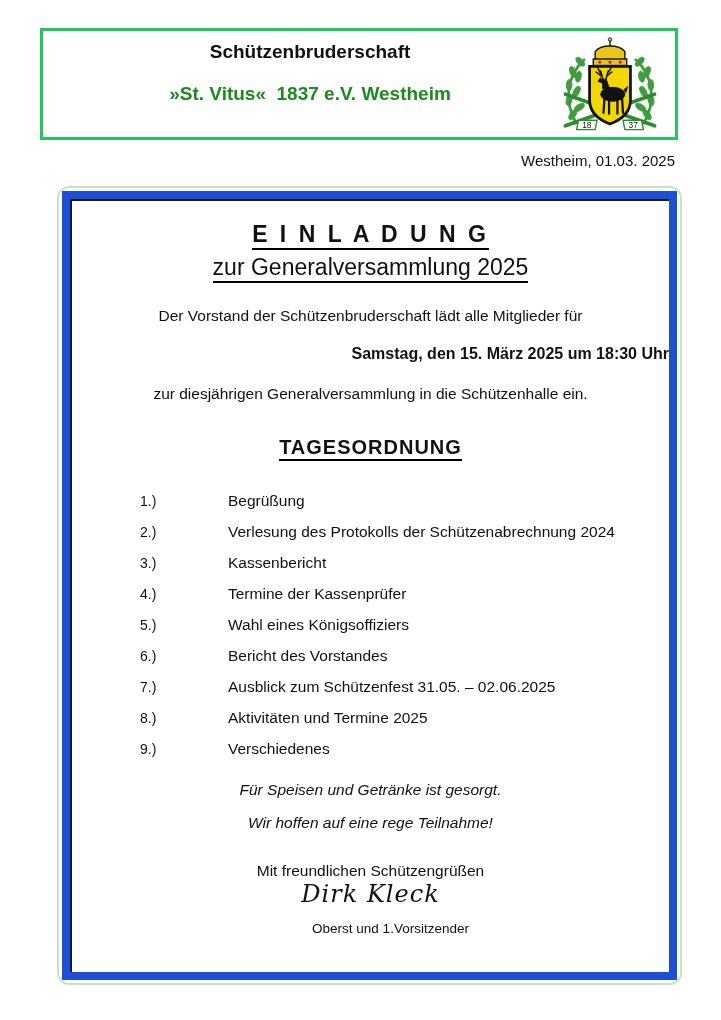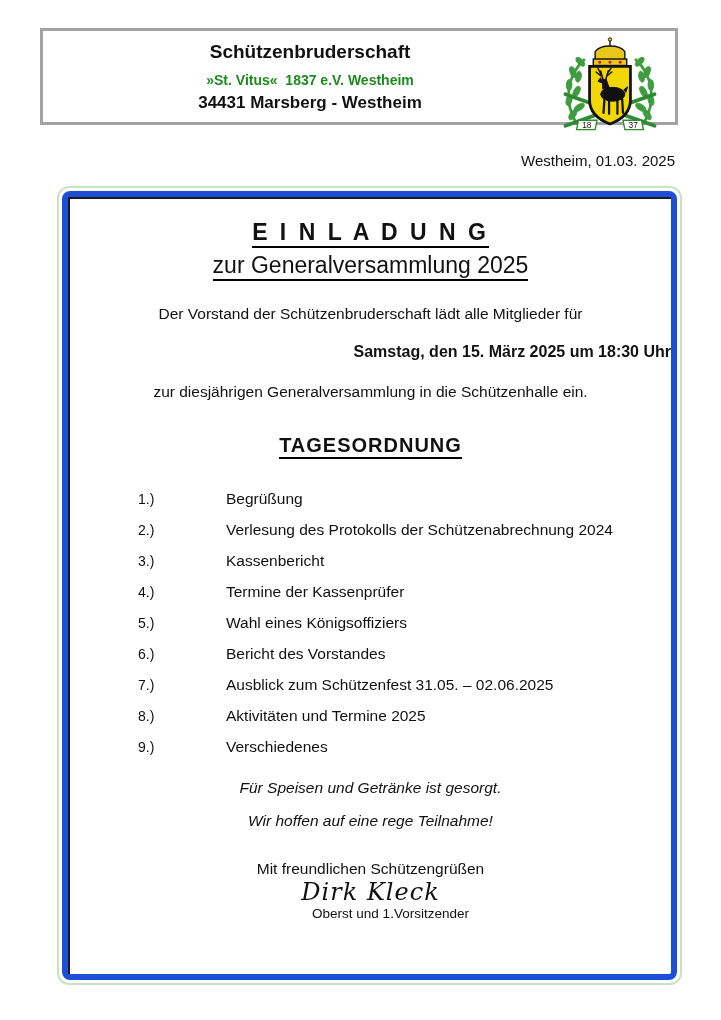--- a/index.html
+++ b/index.html
@@ -2,37 +2,37 @@
 <html><head>
 <meta charset="utf-8">
 <style>
   html,body{margin:0;padding:0;}
   body{
     width:721px;height:1020px;position:relative;background:#ffffff;
     font-family:"Liberation Sans", sans-serif;color:#111;
   }
   
   #header-box{
-    position:absolute;left:40px;top:28px;width:638px;height:97px;
-    border:3px solid #a3a3a3;box-sizing:border-box;background:#fff;
+    position:absolute;left:40px;top:28px;width:638px;height:112px;
+    border:3px solid #22c55e;box-sizing:border-box;background:#fff;
   }
   .hdr-text{position:absolute;left:12px;top:10px;width:510px;text-align:center;}
   .hdr-line1{font-size:19px;font-weight:bold;color:#111;white-space:pre;}
-  .hdr-line2{font-size:14px;font-weight:bold;color:#1d8a1d;margin-top:9px;white-space:pre;}
+  .hdr-line2{font-size:19px;font-weight:bold;color:#1d8a1d;margin-top:20px;white-space:pre;}
   .hdr-line3{font-size:17px;font-weight:bold;color:#111;margin-top:5px;white-space:pre;}
   .crest{position:absolute;right:6px;top:2px;width:118px;height:104px;}
   
   #dateline{position:absolute;right:46px;top:152px;font-size:15px;color:#111;}
   
   #main-frame{
     position:absolute;left:57px;top:186px;width:625px;height:799px;
     border:2px solid #c7e3c3;border-radius:12px;padding:3px;box-sizing:border-box;
   }
   #main-frame-inner{
-    width:100%;height:100%;border:6px solid #1d4ed8;border-radius:8px;box-sizing:border-box;
+    width:100%;height:100%;border:8px solid #1d4ed8;border-radius:0;box-sizing:border-box;
   }
   #content-box{
     width:100%;height:100%;box-sizing:border-box;
     border-top:2px solid #1a1a1a;border-left:2px solid #1a1a1a;
     text-align:center;overflow:hidden;
   }
   .u{border-bottom:2px solid #000;padding-bottom:1px;}
   .title1{margin-top:20px;font-size:23px;font-weight:bold;}
   .title1 .u{letter-spacing:3px;white-space:pre;}
   .title2{margin-top:6px;font-size:23px;font-weight:normal;}
@@ -42,30 +42,29 @@
   .p3{margin-top:22px;}
   .agenda-title{margin-top:33px;font-size:20px;font-weight:bold;letter-spacing:1px;}
   .agenda-list{margin-top:33px;text-align:left;}
   .agenda-row{display:flex;align-items:baseline;margin-bottom:13px;}
   .agenda-num{margin-left:68px;width:56px;font-size:14px;flex:none;}
   .agenda-txt{font-size:15.5px;margin-left:32px;}
   .closing1{margin-top:23px;font-style:italic;font-size:15.5px;}
   .closing2{margin-top:15px;font-style:italic;font-size:15.5px;}
   .regards{margin-top:30px;font-size:15.5px;}
   .signature{font-size:24px;font-style:italic;font-family:"DejaVu Serif", serif;letter-spacing:1px;margin-top:0px;}
-  .sig-title{font-size:13.5px;margin-top:0;padding-left:40px;}
+  .sig-title{font-size:13.5px;margin-top:13px;padding-left:40px;}
 </style>
 </head>
 <body>
 
 <div id="header-box">
   <div class="hdr-text">
     <div class="hdr-line1">Schützenbruderschaft</div>
     <div class="hdr-line2">»St. Vitus«  1837 e.V. Westheim</div>
-    <div class="hdr-line3">34431 Marsberg - Westheim</div>
   </div>
 
   <svg class="crest" viewBox="0 0 120 112" aria-hidden="true">
 
     <g stroke="#3f9c3f" fill="#3f9c3f">
       <path d="M24,98 C10,74 13,46 33,28" fill="none" stroke-width="3"></path>
       <path d="M96,98 C110,74 107,46 87,28" fill="none" stroke-width="3"></path>
       <ellipse cx="20" cy="88" rx="6" ry="3" transform="rotate(-55 20 88)"></ellipse>
       <ellipse cx="16" cy="72" rx="6" ry="3" transform="rotate(-75 16 72)"></ellipse>
       <ellipse cx="16" cy="56" rx="6" ry="3" transform="rotate(-88 16 56)"></ellipse>

